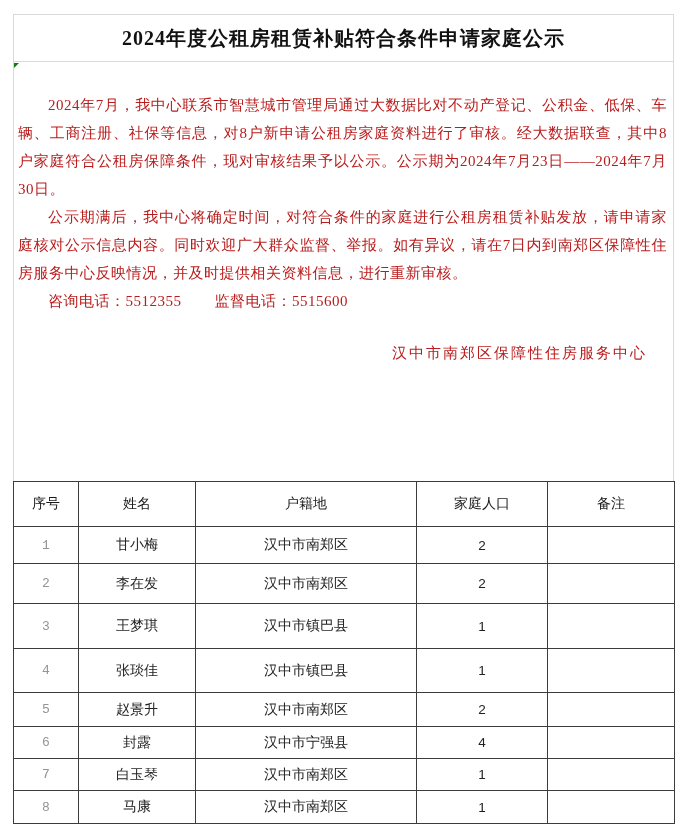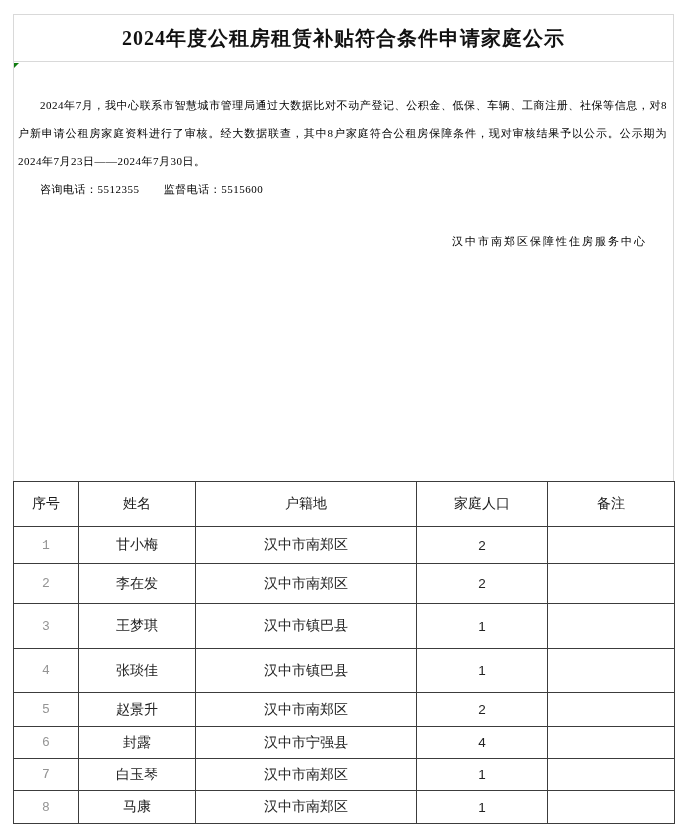--- a/index.html
+++ b/index.html
@@ -31,21 +31,21 @@
     border-right:6px solid transparent;
   }
 
   
   .body-cell {
     position:absolute; left:13px; top:62px;
     width:661px; height:419px;
     border-left:1px solid #d9d9d9;
     border-right:1px solid #d9d9d9;
     padding:29px 6px 0 4px;
-    font-size:11px; line-height:28px; color:#000000;
+    font-size:15px; line-height:28px; color:#b91c1c;
   }
   .para {
     text-align:justify;
     text-indent:2em;
     letter-spacing:0.5px;
   }
   .phone-line {
     text-indent:2em;
     letter-spacing:0.5px;
   }
@@ -97,20 +97,21 @@
 <body>
 
 <div class="sheet">
 
   <div class="title-cell">2024年度公租房租赁补贴符合条件申请家庭公示</div>
 
   <div class="green-marker"></div>
 
   <div class="body-cell">
     <p class="para">2024年7月，我中心联系市智慧城市管理局通过大数据比对不动产登记、公积金、低保、车辆、工商注册、社保等信息，对8户新申请公租房家庭资料进行了审核。经大数据联查，其中8户家庭符合公租房保障条件，现对审核结果予以公示。公示期为2024年7月23日——2024年7月30日。</p>
+    <p class="para">公示期满后，我中心将确定时间，对符合条件的家庭进行公租房租赁补贴发放，请申请家庭核对公示信息内容。同时欢迎广大群众监督、举报。如有异议，请在7日内到南郑区保障性住房服务中心反映情况，并及时提供相关资料信息，进行重新审核。</p>
     <div class="phone-line"><span>咨询电话：</span><span>5512355</span><span class="second">监督电话：</span><span>5515600</span></div>
     <div class="signature-block">
       <div class="signature-org">汉中市南郑区保障性住房服务中心</div>
     </div>
   </div>
 
   <table class="applicants">
     <colgroup>
       <col style="width:65px">
         <col style="width:117px">

